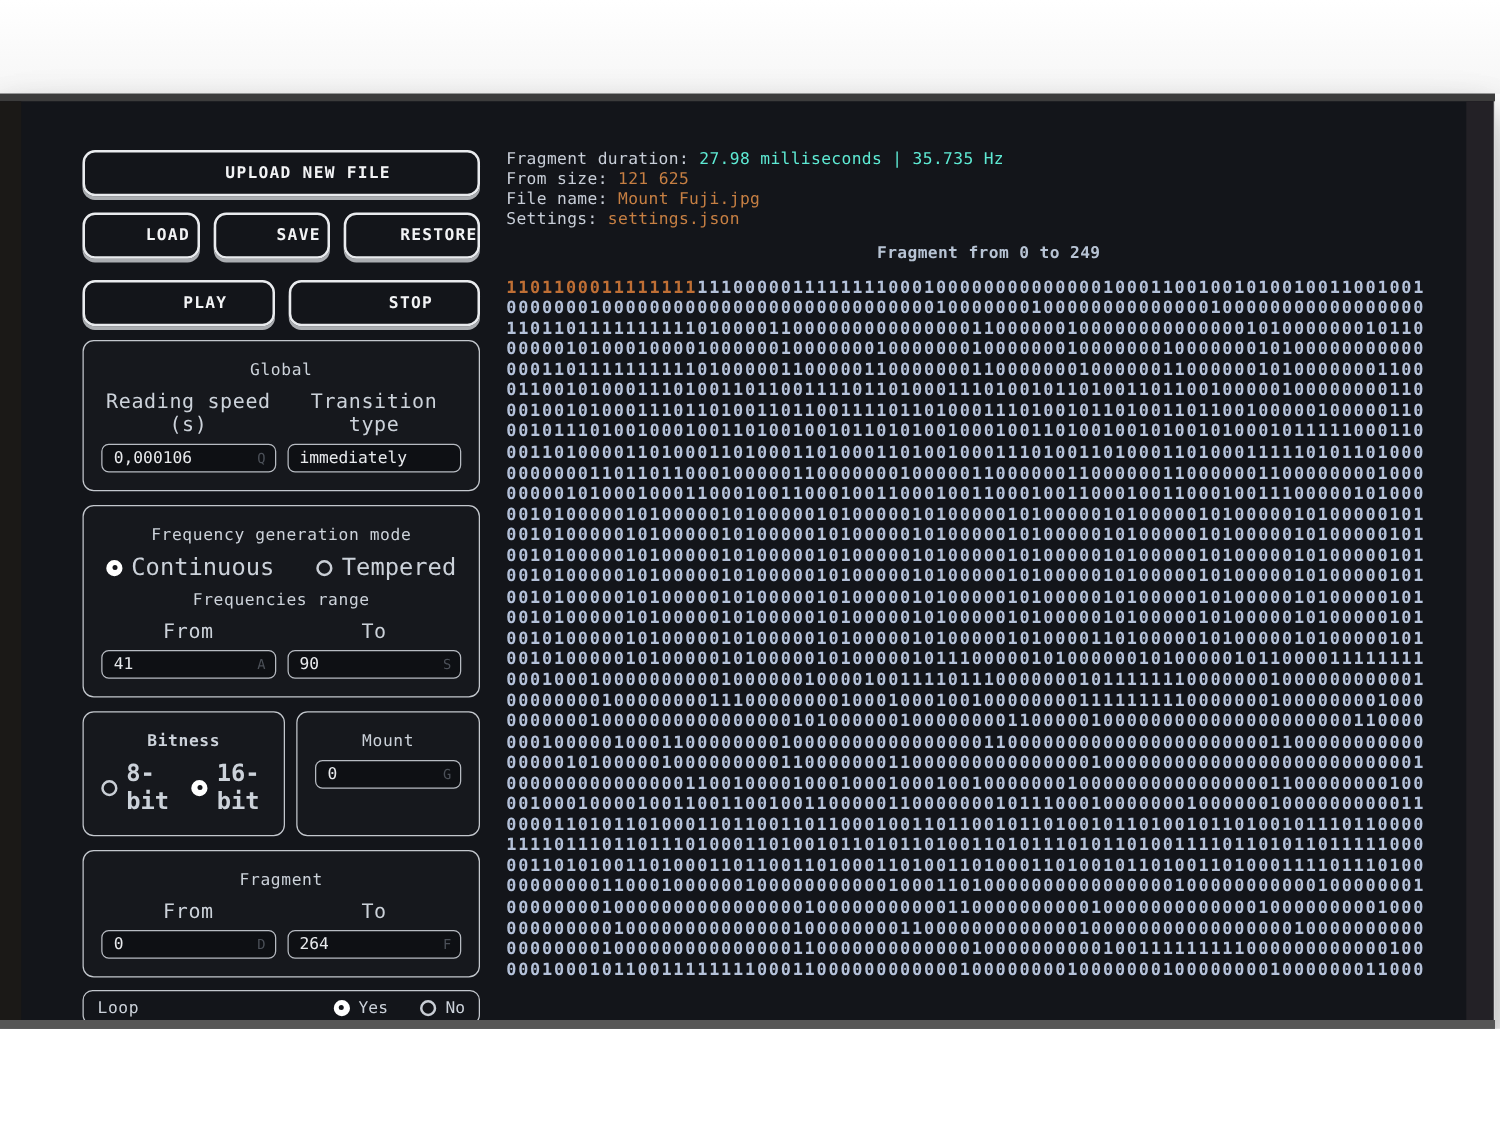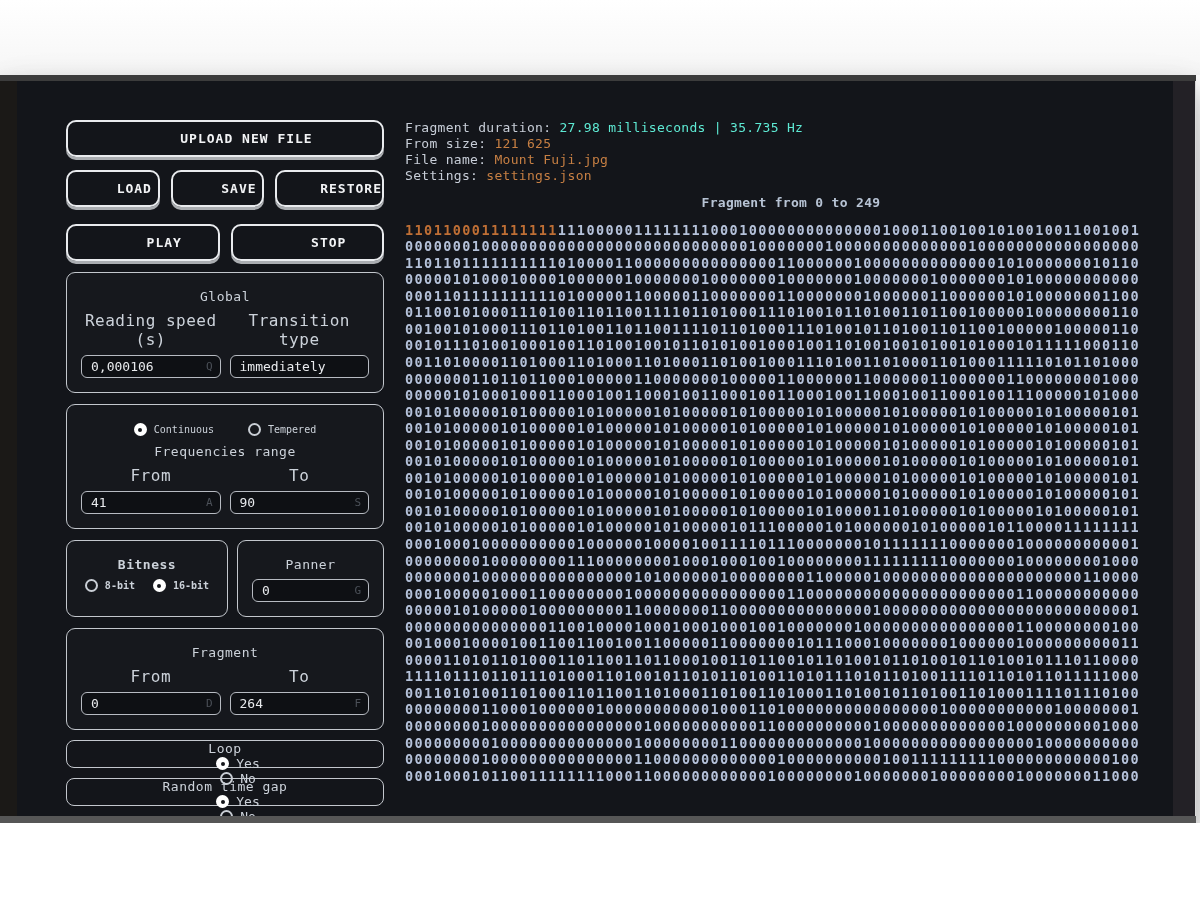--- a/index.html
+++ b/index.html
@@ -38,32 +38,32 @@
   .two-col { display: flex; gap: 9px; } .two-col .col { flex: 1; min-width: 0; }
   .input {
     position: relative; border: 1px solid #b7bbc2; border-radius: 6px; background: #0e1014;
     height: 23px; display: flex; align-items: center; padding: 0 9px; font-size: 13px; color: #e8eaed;
   }
   .input .hint { position: absolute; right: 7px; color: #4b5058; font-size: 11px; }
 
   .radio { width: 13px; height: 13px; border-radius: 50%; border: 2px solid #c9ced5; display: inline-block; position: relative; flex: none; }
   .radio.checked { background: #ffffff; border-color: #ffffff; }
   .radio.checked::after { content: ""; position: absolute; width: 4px; height: 4px; background: #14161b; border-radius: 50%; top: 50%; left: 50%; transform: translate(-50%,-50%); }
-  .radio-row { display: flex; justify-content: center; gap: 34px; font-size: 10px; margin: 4px 0 8px; }
+  .radio-row { display: flex; justify-content: center; gap: 34px; font-size: 19px; margin: 4px 0 8px; }
   .radio-opt { display: flex; align-items: center; gap: 7px; cursor: pointer; }
 
   .panel-pair { display: flex; gap: 9px; margin-top: 11px; }
   .panel-pair .panel { margin-top: 0; }
   .panel-pair .p-bitness { flex: 1.06; font-weight: bold; }
   .panel-pair .p-panner { flex: 0.94; min-width: 0; }
   .p-bitness .radio-row { margin-bottom: 2px; gap: 18px; }
 
   .toggle-row {
     border: 1px solid #c3c7cd; border-radius: 8px; height: 28px; margin-top: 10px;
-    display: flex; align-items: center; padding: 0 11px; font-size: 13px; flex-direction: column;
+    display: flex; align-items: center; padding: 0 11px; font-size: 13px;
   }
   .toggle-row .t-label { flex: 1; letter-spacing: 0.5px; }
   .toggle-row .radio-opt { margin-left: 26px; }
 
   .osc { margin-top: 21px; }
 
   
   .main { margin: 39px 0 0 21px; width: 772px; flex: none; }
   .status-line { font-size: 13px; line-height: 15.9px; letter-spacing: 0.3px; color: #c8ced8; white-space: pre; }
   .fragment-heading { margin-top: 11px; font-size: 13px; font-weight: bold; letter-spacing: 0.3px; color: #b7c3d4; text-align: center; }
@@ -108,20 +108,21 @@
           <div class="col">
             <div class="field-label">Transition type</div>
             <div class="input">
               <span>immediately</span>
             </div>
           </div>
         </div>
       </div>
 
       <div class="panel">
+        <div class="panel-title">Frequency generation mode</div>
         <div class="radio-row">
           <span class="radio-opt">
             <span class="radio checked" id="r-continuous"></span>
             <span>Continuous</span>
           </span>
           <span class="radio-opt">
             <span class="radio" id="r-tempered"></span>
             <span>Tempered</span>
           </span>
         </div>
@@ -152,21 +153,21 @@
               <span class="radio" id="r-8bit"></span>
               <span>8-bit</span>
             </span>
             <span class="radio-opt">
               <span class="radio checked" id="r-16bit"></span>
               <span>16-bit</span>
             </span>
           </div>
         </div>
         <div class="panel p-panner">
-          <div class="panel-title">Panner</div>
+          <div class="panel-title">Mount</div>
           <div class="input">
             <span>0</span>
             <span class="hint">G</span>
           </div>
         </div>
       </div>
 
       <div class="panel">
         <div class="panel-title">Fragment</div>
         <div class="two-col">

